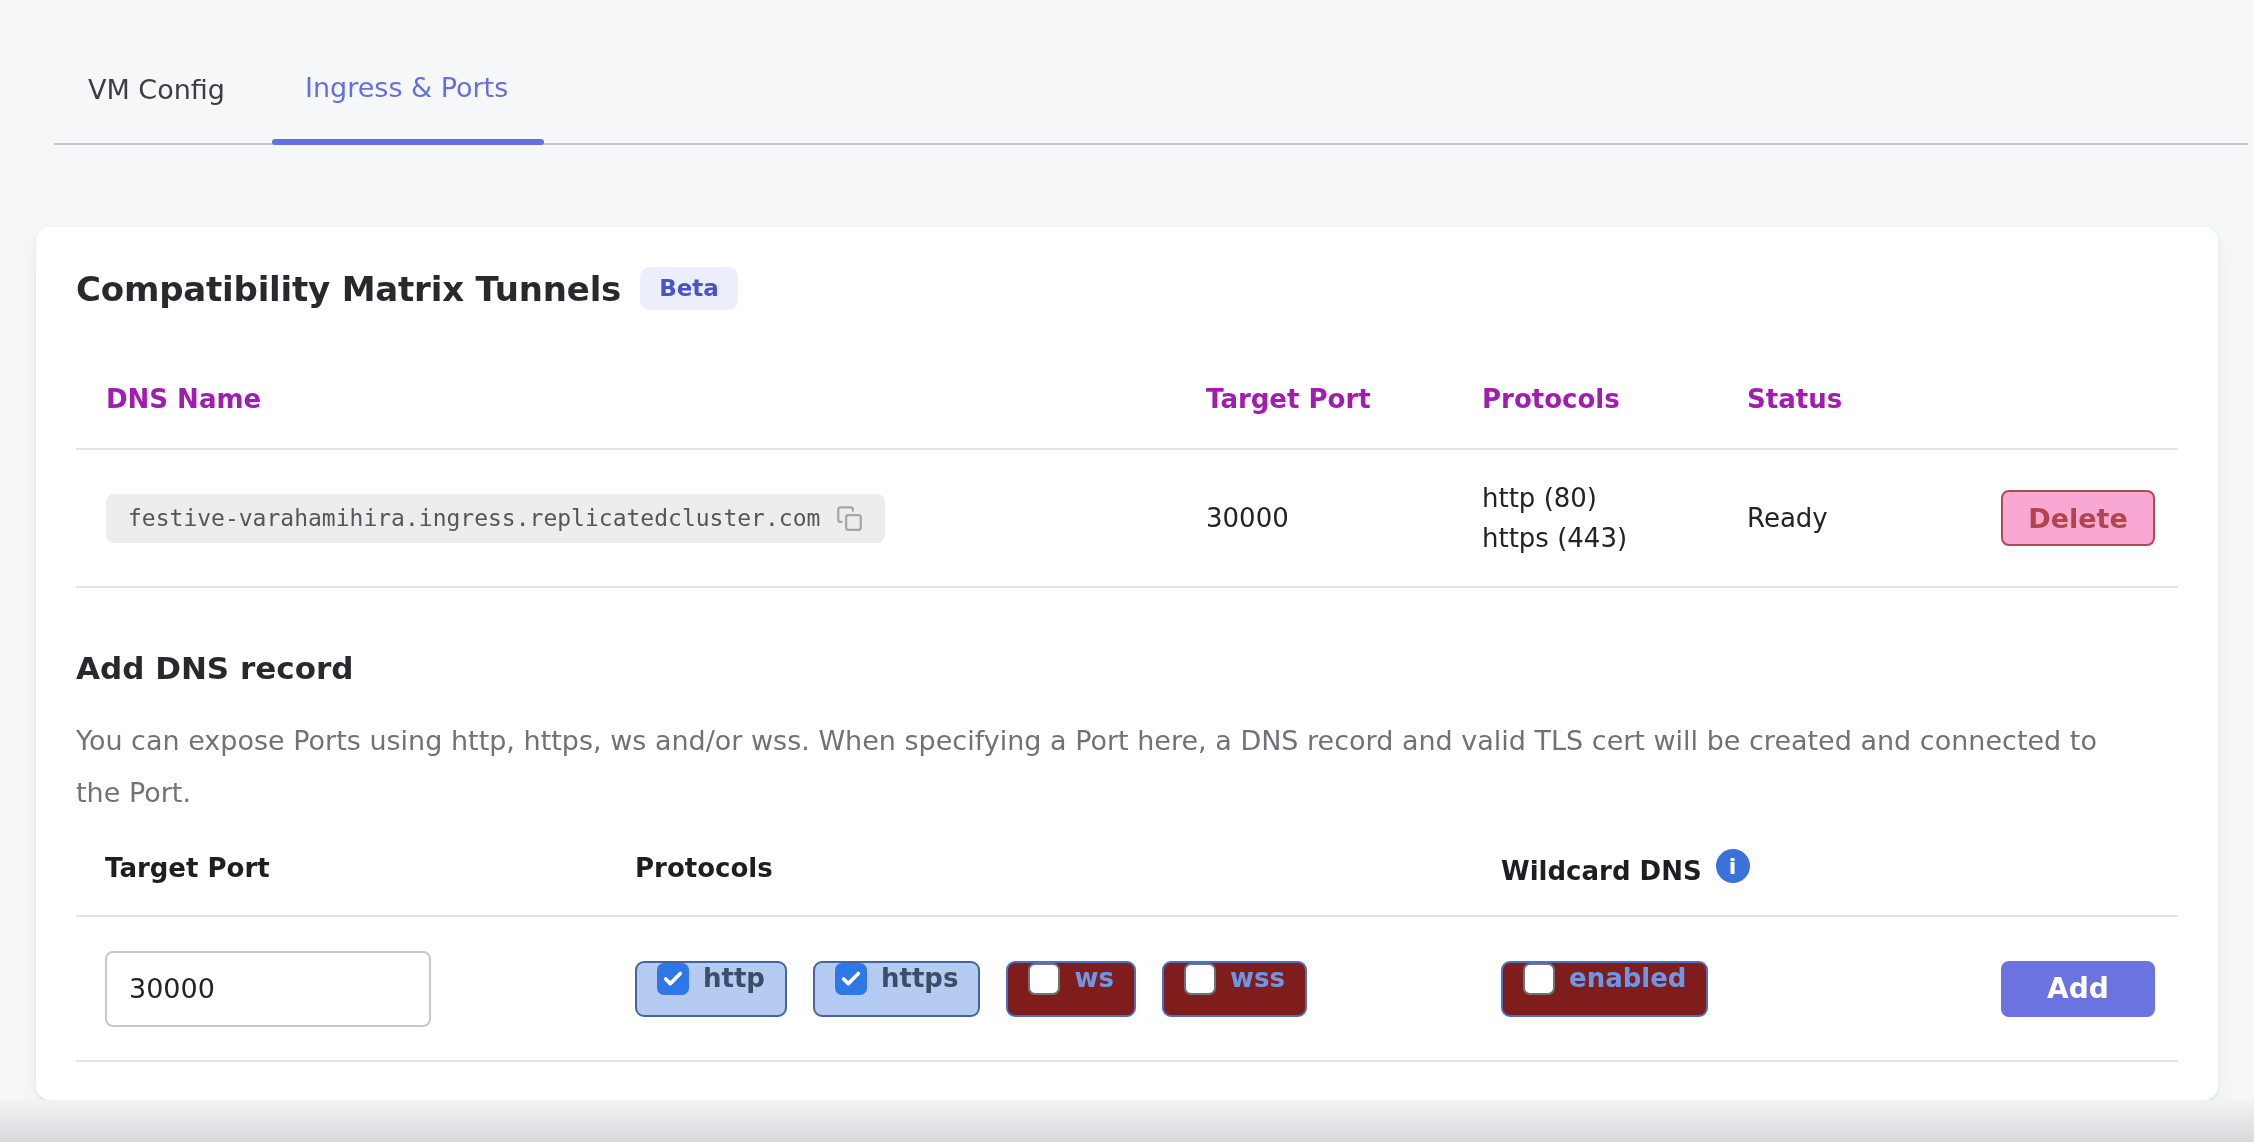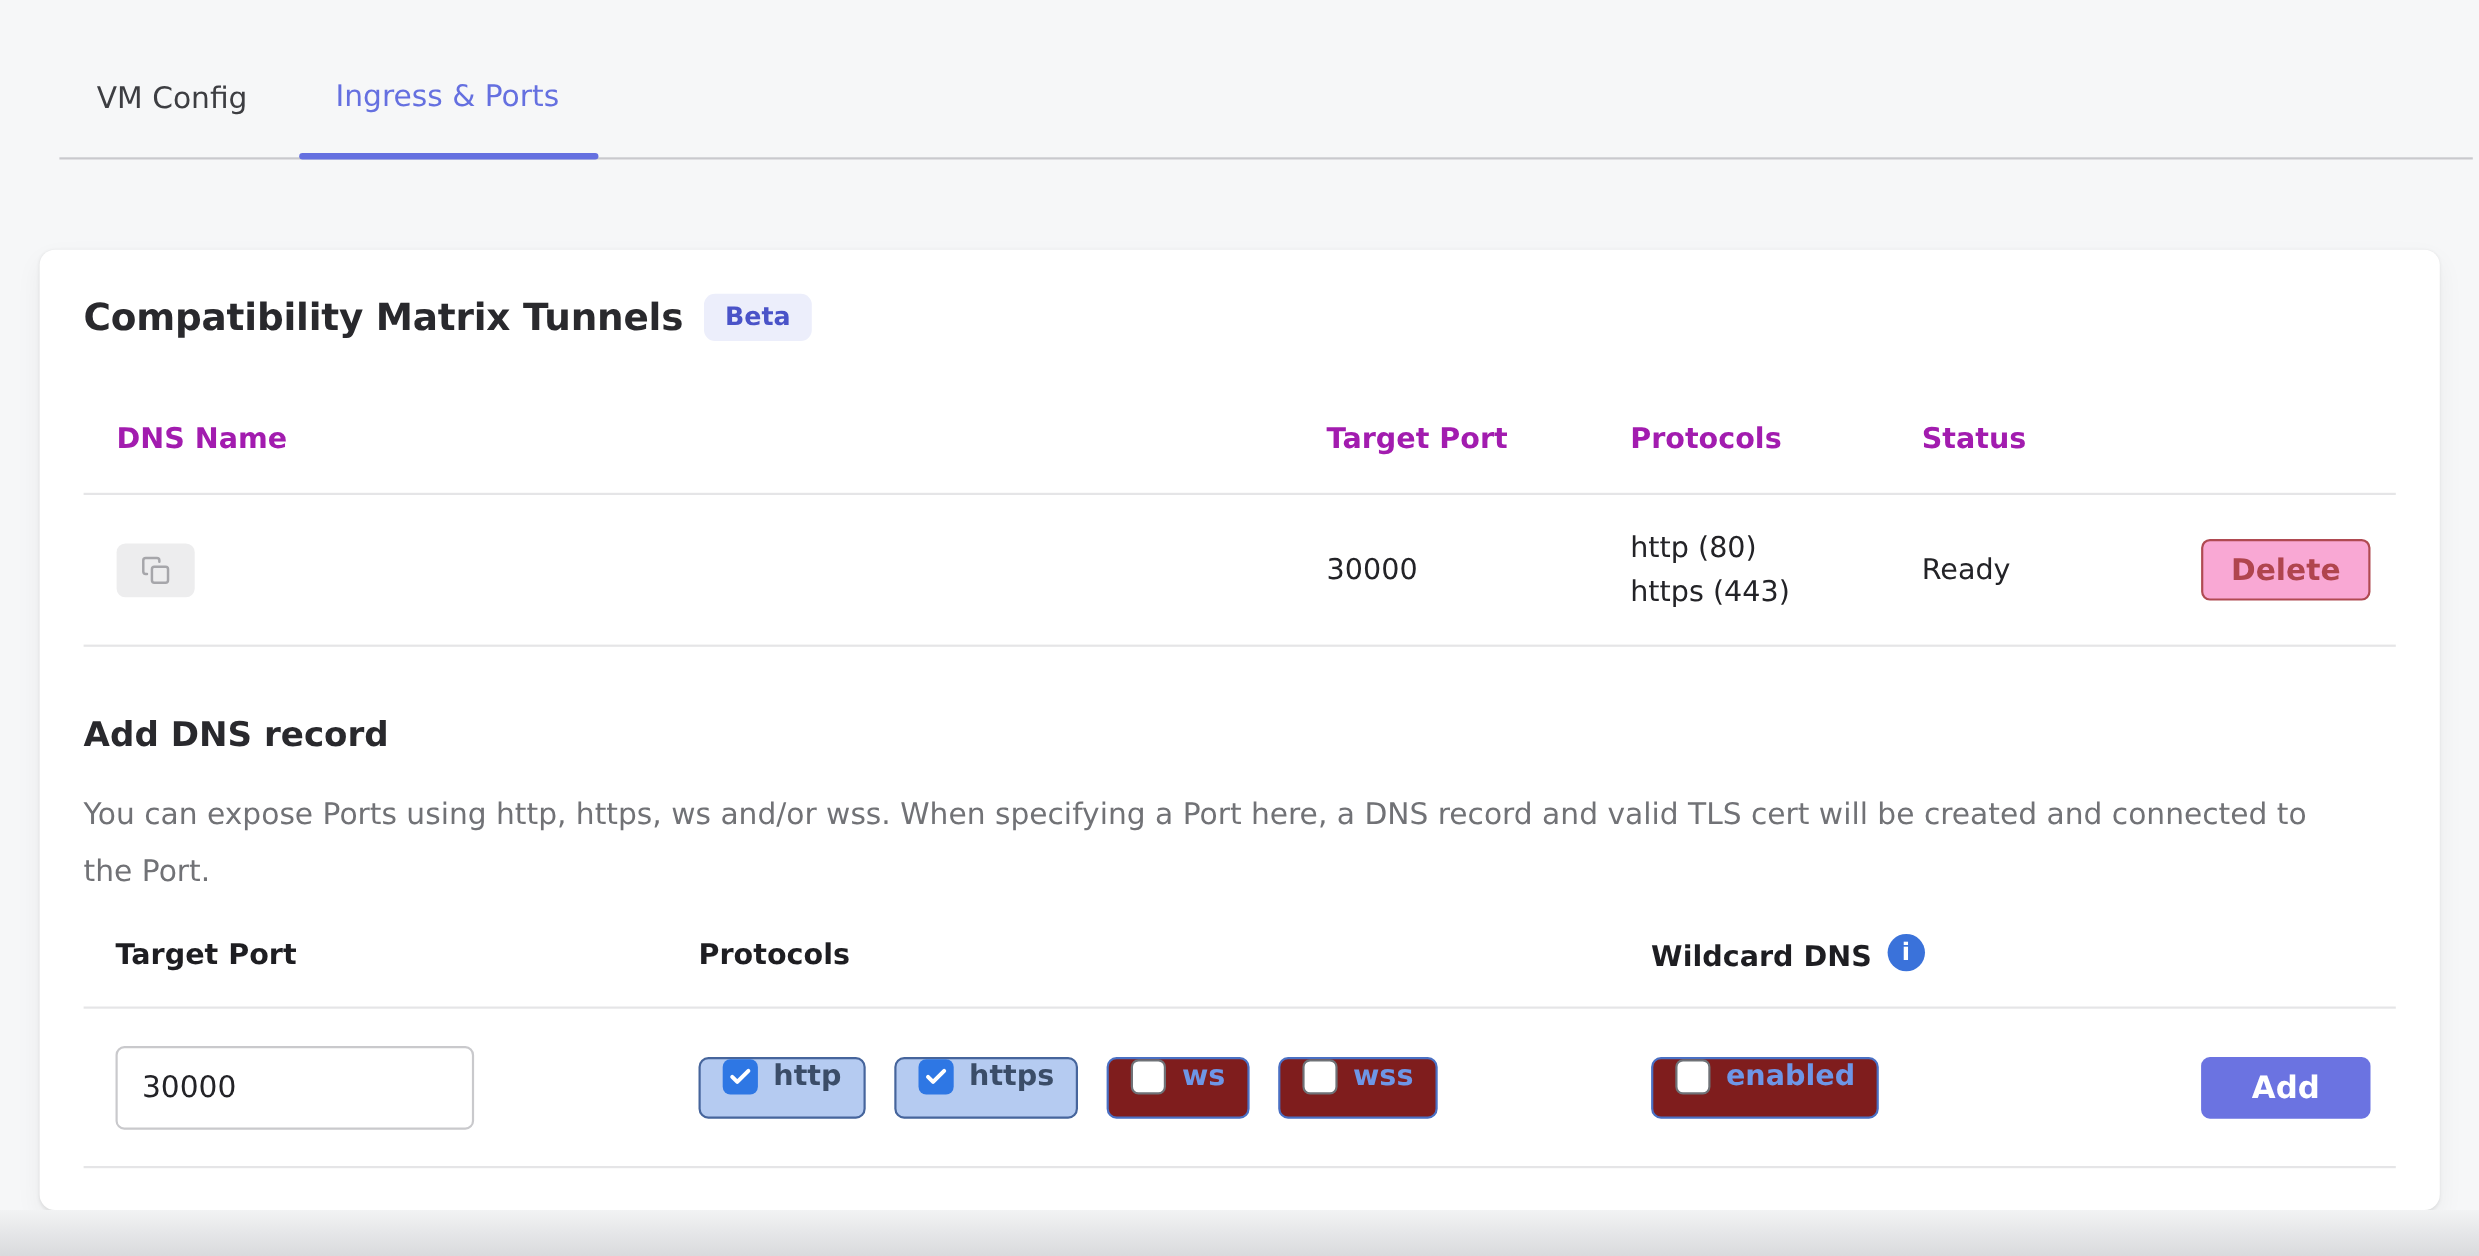--- a/index.html
+++ b/index.html
@@ -113,20 +113,21 @@
       <div>DNS Name</div>
       <div>Target Port</div>
       <div>Protocols</div>
       <div>Status</div>
       <div></div>
     </div>
 
     <div class="tgrid trow">
       <div>
         <span class="dns-pill">
+          <code>festive-varahamihira.ingress.replicatedcluster.com</code>
           <span class="copy-icon">
             <svg viewBox="0 0 24 24">
                 <rect x="9" y="9" width="13" height="13" rx="2" ry="2"></rect>
                 <path d="M5 15H4a2 2 0 0 1-2-2V4a2 2 0 0 1 2-2h9a2 2 0 0 1 2 2v1"></path>
               </svg>
           </span>
         </span>
       </div>
       <div>30000</div>
       <div class="proto-lines">

